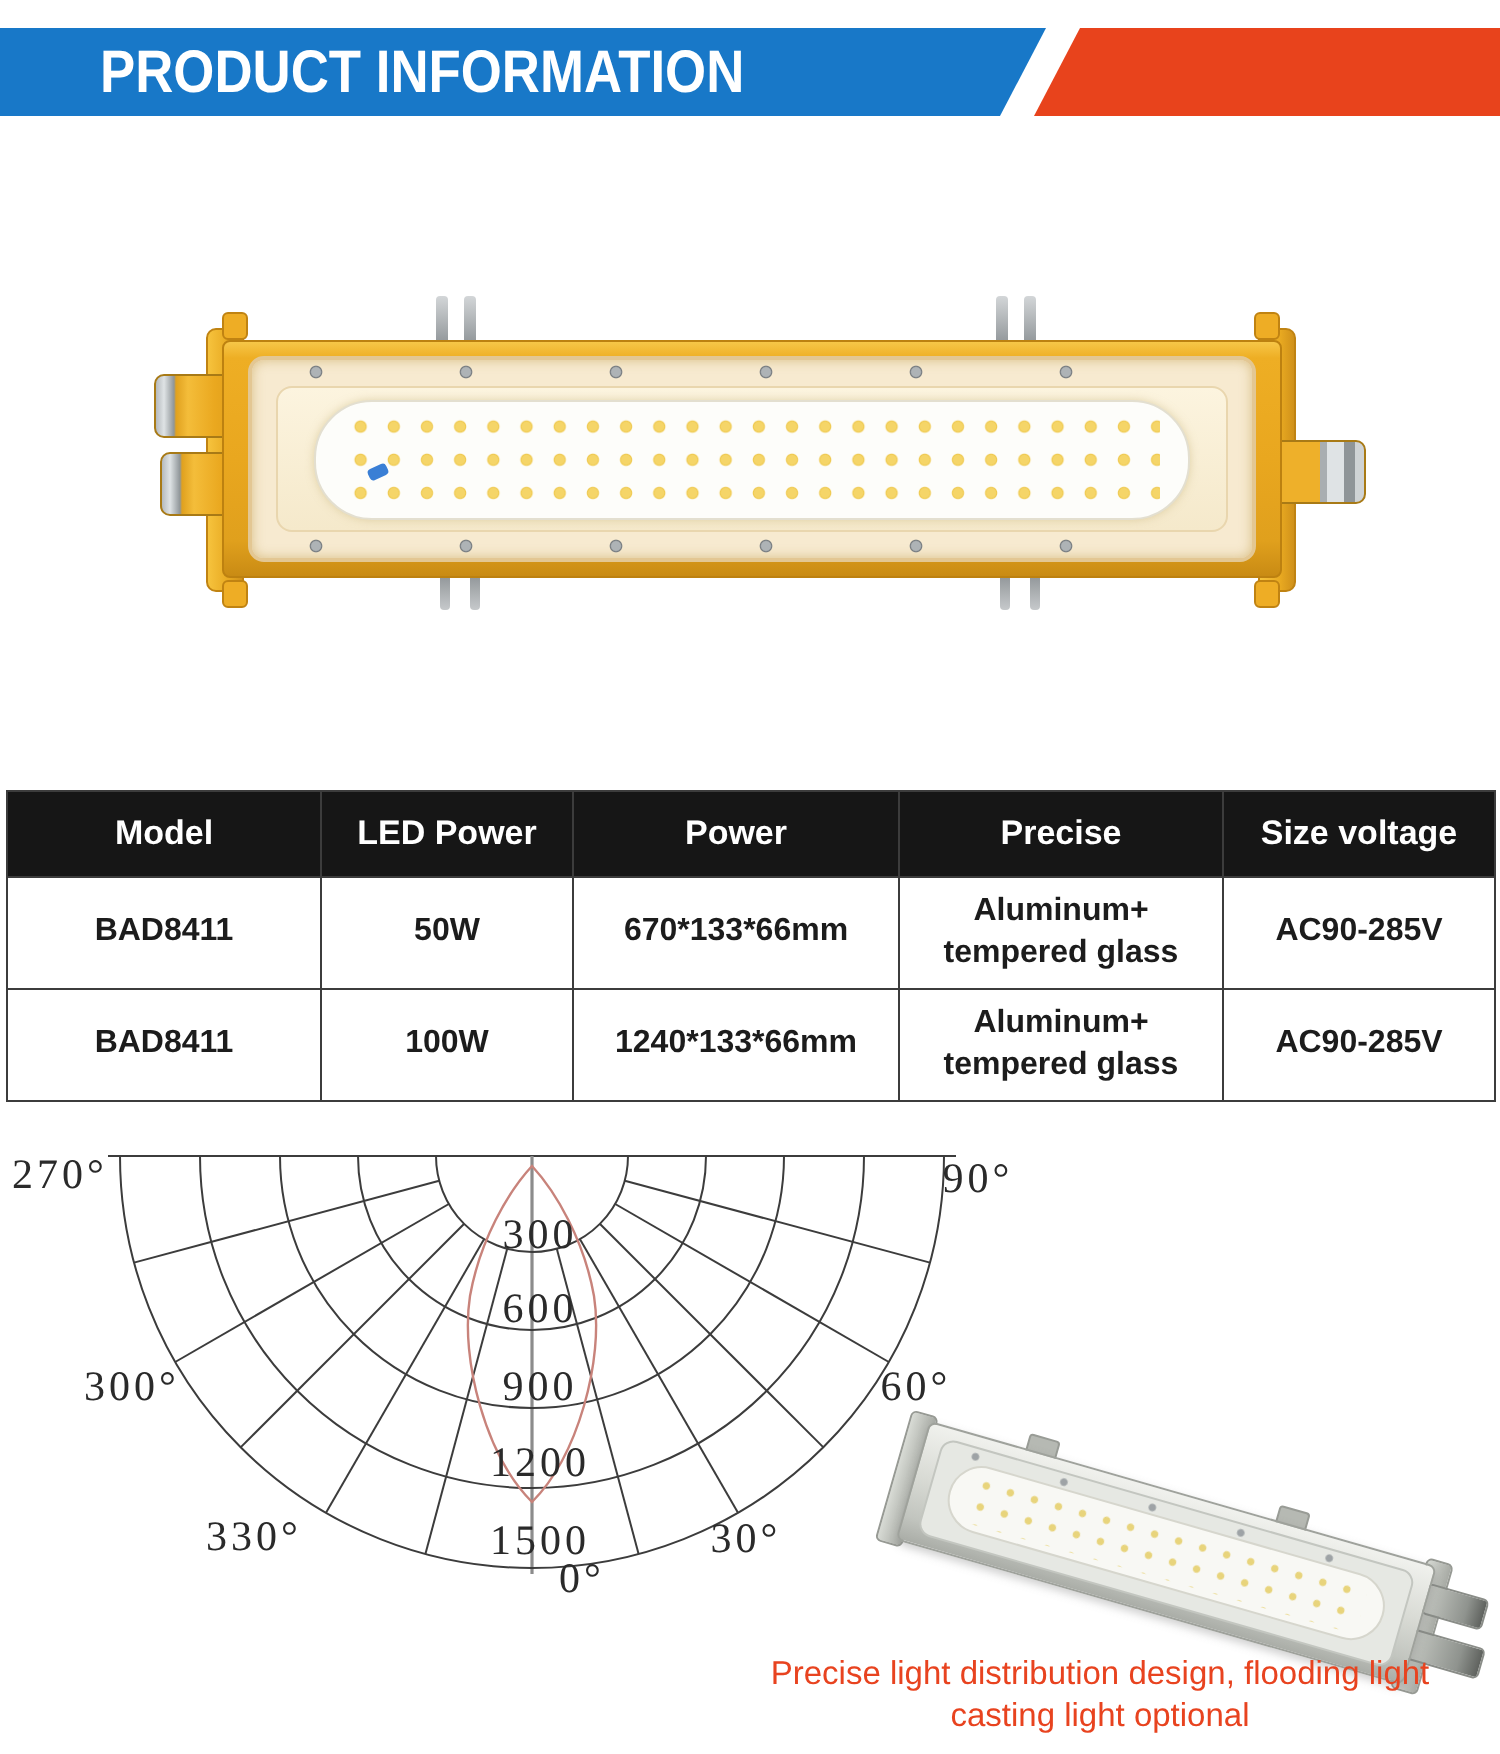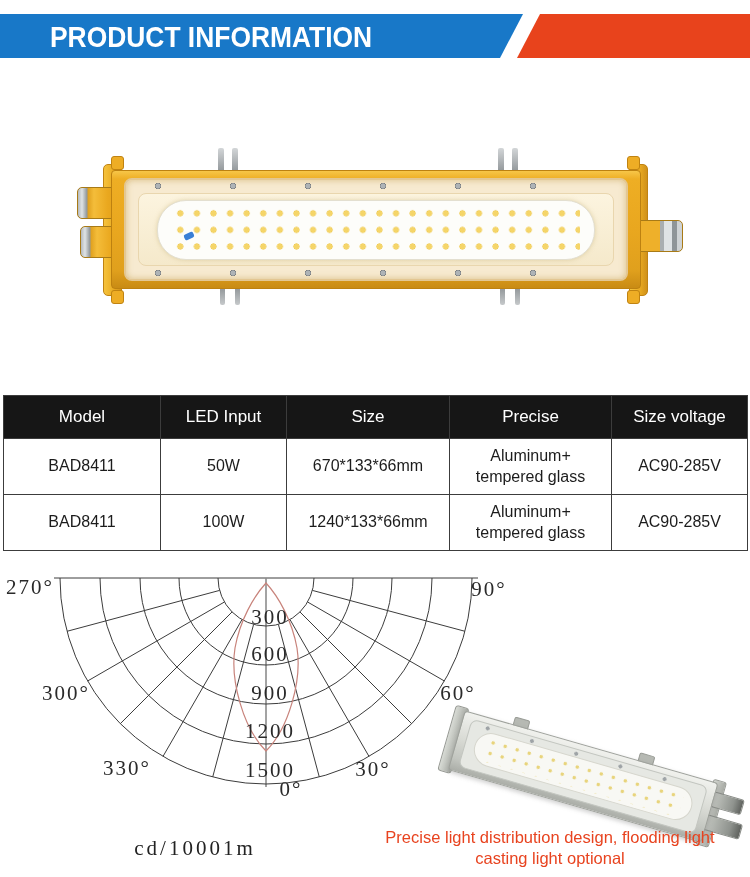--- a/index.html
+++ b/index.html
@@ -59,21 +59,21 @@
   .gland{position:absolute;height:30px;border-radius:5px;border:1px solid #a87a16;}
   .gl-left{left:2px;width:42px;
     background:linear-gradient(90deg,#b5babd 0,#dfe3e5 4px,#8f9598 9px,#e0a11f 10px,#f4bd3a 16px,#eaa81f 70%,#dd9c1a 100%);}
   .gl-right{left:560px;top:80px;width:46px;
     background:linear-gradient(90deg,#eeb02a 0 52%,#a9aeb1 52% 60%,#dfe3e5 60% 78%,#8f9598 78% 90%,#cfd3d5 90%);}
 
   
   .spec-table{position:absolute;left:3px;top:395px;width:744px;border-collapse:collapse;
     table-layout:fixed;font-size:16px;color:#1c1c1c;}
   .spec-table th,.spec-table td{border:1px solid #3c3c3c;text-align:center;vertical-align:middle;
-    white-space:pre-line;font-weight:normal;padding:0 4px;line-height:1.3;margin-top:28px;}
+    white-space:pre-line;font-weight:bold;padding:0 4px;line-height:1.3;margin-top:28px;}
   .spec-table thead th{background:#161616;color:#fff;height:42px;font-size:17px;}
   .spec-table tbody td{height:55px;background:#fff;}
 
   
   .polar{position:absolute;left:0;top:560px;}
   .polar text{font-family:"Liberation Serif",serif;fill:#2a2a2a;font-size:21px;letter-spacing:2px;}
   .polar .grid{stroke:#3c3c3c;stroke-width:1;fill:none;}
   .polar .axis{stroke:#8c8c8c;stroke-width:1.6;}
   .polar .beam{stroke:#C8837B;stroke-width:1.2;fill:none;}
   .unit-caption{position:absolute;left:100px;top:836px;width:190px;text-align:center;
@@ -150,22 +150,22 @@
     <colgroup>
       <col style="width:157px">
         <col style="width:126px">
         <col style="width:163px">
       <col style="width:162px">
         <col style="width:136px">
     </colgroup>
     <thead>
       <tr>
         <th>Model</th>
-        <th>LED Input</th>
-        <th>Size</th>
+        <th>LED Power</th>
+        <th>Power</th>
         <th>Precise</th>
         <th>Size voltage</th>
       </tr>
     </thead>
     <tbody>
       <tr>
         <td>BAD8411</td>
         <td>50W</td>
         <td>670*133*66mm</td>
         <td>Aluminum+
@@ -221,21 +221,20 @@
       <text x="30" y="34" text-anchor="middle">270°</text>
       <text x="66" y="140" text-anchor="middle">300°</text>
       <text x="127" y="215" text-anchor="middle">330°</text>
       <text x="291" y="236" text-anchor="middle">0°</text>
       <text x="373" y="216" text-anchor="middle">30°</text>
       <text x="458" y="140" text-anchor="middle">60°</text>
       <text x="489" y="36" text-anchor="middle">90°</text>
     </g>
   </svg>
 
-  <div class="unit-caption">cd/10001m</div>
 
   <div class="photo-mini">
     <div class="mini-rot">
       <div class="m-clip c1"></div>
       <div class="m-clip c2"></div>
       <div class="m-rail l"></div>
       <div class="m-rail r"></div>
       <div class="m-gland g1"></div>
       <div class="m-gland g2"></div>
       <div class="m-body">

